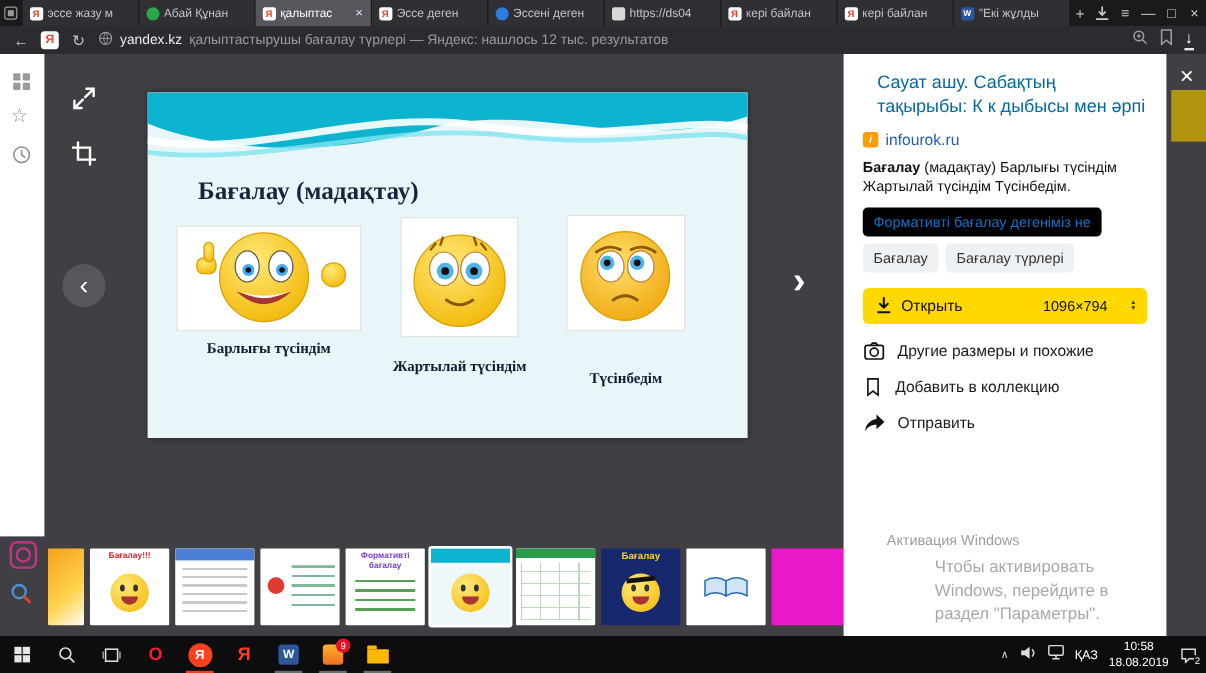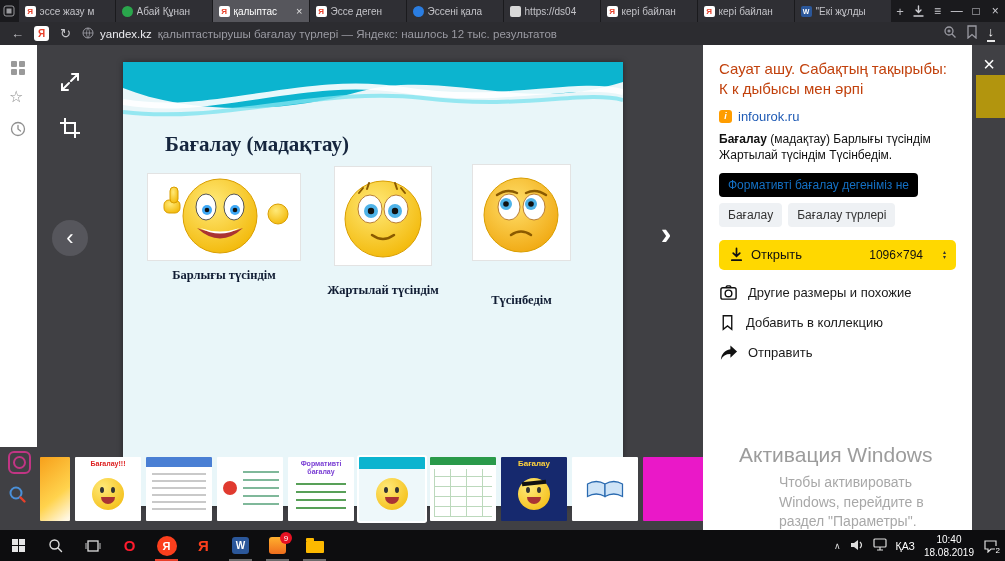--- a/index.html
+++ b/index.html
@@ -37,21 +37,21 @@
 
   .side-strip{position:absolute;left:0;top:0;width:37px;height:402px;background:#fff;}
   .grid-icon{position:absolute;left:11px;top:16px;width:14px;height:14px;display:grid;grid-template-columns:6px 6px;grid-template-rows:6px 6px;gap:2px;}
   .grid-icon i{background:#9a9a9a;border-radius:1px;}
   .strip-star{position:absolute;left:9px;top:42px;font-size:16px;color:#8f8f8f;}
   .strip-clock{position:absolute;left:10px;top:76px;}
   .side-bottom{position:absolute;left:8px;top:406px;display:flex;flex-direction:column;gap:11px;}
   .insta-icon{width:19px;height:19px;border:2px solid #c13584;border-radius:6px;position:relative;}
   .insta-icon::before{content:"";position:absolute;inset:3px;border:2px solid #c13584;border-radius:50%;}
 
-  .slide{position:absolute;left:123px;top:17px;width:500px;height:444px;background:#e9f6f9;box-shadow:0 0 6px rgba(0,0,0,.4);}
+  .slide{position:absolute;left:123px;top:32px;width:500px;height:288px;background:#e9f6f9;box-shadow:0 0 6px rgba(0,0,0,.4);}
   .slide-wave{position:absolute;top:0;left:0;}
   .slide-title{position:absolute;left:42px;top:70px;font-family:"Liberation Serif","DejaVu Serif",serif;font-weight:bold;font-size:21px;color:#16263e;}
   .img-box{position:absolute;background:#fff;box-shadow:0 0 0 1px #e3e3e3;}
   .box1{left:25px;top:112px;width:152px;height:86px;}
   .box2{left:212px;top:105px;width:96px;height:98px;}
   .box3{left:350px;top:103px;width:97px;height:95px;}
   .cap{position:absolute;font-family:"Liberation Serif","DejaVu Serif",serif;font-weight:bold;font-size:12.5px;color:#101c33;text-align:center;}
   .cap1{left:25px;top:206px;width:152px;}
   .cap2{left:195px;top:221px;width:130px;}
   .cap3{left:340px;top:231px;width:117px;text-align:center;}
@@ -83,35 +83,35 @@
   .t-table::before{content:"";position:absolute;top:0;left:0;right:0;height:8px;background:#2a9a4a;}
   .t-table::after{content:"";position:absolute;inset:12px 4px 4px 4px;background:repeating-linear-gradient(0deg,#bcd9bc 0 1px,transparent 1px 10px),repeating-linear-gradient(90deg,#bcd9bc 0 1px,transparent 1px 16px);}
   .t-darksmiley{background:#16296e;}
   .t-darksmiley .t-label{color:#ffd23e;font-size:8px;}
   .t-darksmiley .capbar{position:absolute;left:50%;top:24px;width:24px;height:4px;background:#111;transform:translateX(-50%) rotate(-6deg);z-index:2;}
   .t-book{display:flex;align-items:center;justify-content:center;}
   .t-magenta{background:#ea18c8;}
 
   
   .panel{position:absolute;left:703px;top:0;width:269px;height:485px;background:#fff;padding:14px 16px;box-sizing:border-box;}
-  .p-title{color:#c2410c;font-size:15px;line-height:1.35;cursor:pointer;}
+  .p-title{color:#0369a1;font-size:15px;line-height:1.35;cursor:pointer;margin-left:12px;}
   .p-src{margin-top:9px;display:flex;align-items:center;gap:6px;}
   .i-logo{width:13px;height:13px;border-radius:3px;background:#ff9d00;color:#fff;font-weight:bold;font-size:9px;font-style:italic;display:flex;align-items:center;justify-content:center;}
   .src-name{color:#1f5bb5;font-weight:normal;font-size:13px;}
   .p-desc{margin-top:7px;font-size:12px;color:#111;line-height:1.35;}
   .chips{margin-top:10px;display:flex;flex-wrap:wrap;gap:6px;}
   .chip{padding:5px 9px;border-radius:4px;font-size:12px;background:#eef1f4;color:#333;cursor:pointer;}
   .chip.primary{background:#000000;color:#1470c4;}
   .open-btn{margin-top:13px;height:30px;background:#ffd800;border-radius:5px;display:flex;align-items:center;padding:0 10px;gap:7px;font-size:13px;color:#111;cursor:pointer;}
   .size-wrap{margin-left:auto;display:flex;align-items:center;gap:20px;font-size:12px;}
   .size-arrows{display:flex;flex-direction:column;font-size:6px;line-height:5px;color:#333;}
   .p-action{display:flex;align-items:center;gap:10px;height:30px;font-size:13px;color:#1a1a1a;cursor:pointer;text-align:center;}
   .p-actions{margin-top:8px;}
   .watermark{position:absolute;left:36px;top:398px;color:#9c9c9c;}
-  .wm-title{font-size:21px;}
+  .wm-title{font-size:12px;}
   .wm-text{font-size:14px;margin-top:6px;line-height:1.4;color:#a8a8a8;margin-left:40px;}
 
   .overlay-close{position:absolute;left:977px;top:8px;color:#fff;font-size:20px;width:24px;text-align:center;cursor:pointer;}
   .yellow-frag{position:absolute;left:976px;top:30px;width:29px;height:43px;background:#b2950e;}
 
   
   .taskbar{position:absolute;left:0;top:530px;width:1005px;height:31px;background:#0d0d0f;display:flex;align-items:center;}
   .tb-app{width:37px;height:31px;display:flex;align-items:center;justify-content:center;position:relative;}
   .tb-app.ul::after{content:"";position:absolute;bottom:0;left:7px;right:7px;height:2px;background:#6b6b6b;}
   .tb-app.ul-red::after{content:"";position:absolute;bottom:0;left:7px;right:7px;height:2px;background:#e8402a;}
@@ -157,21 +157,21 @@
       <span class="fav fav-ya">Я</span>
       <span class="tab-label">қалыптас</span>
       <span class="tab-x">×</span>
     </div>
     <div class="tab">
       <span class="fav fav-ya">Я</span>
       <span class="tab-label">Эссе деген</span>
     </div>
     <div class="tab">
       <span class="fav fav-blue"></span>
-      <span class="tab-label">Эссені қала</span>
+      <span class="tab-label">Эссені деген</span>
     </div>
     <div class="tab">
       <span class="fav fav-doc"></span>
       <span class="tab-label">https://ds04</span>
     </div>
     <div class="tab">
       <span class="fav fav-ya">Я</span>
       <span class="tab-label">кері байлан</span>
     </div>
     <div class="tab">
@@ -485,21 +485,21 @@
           </svg>
       </span>
       <span>
         <svg width="14" height="13" viewBox="0 0 14 13">
             <rect x="1" y="1" width="12" height="8" rx="1" fill="none" stroke="#ddd" stroke-width="1.2"></rect>
             <path d="M4 12h6M7 9v3" stroke="#ddd" stroke-width="1.2"></path>
           </svg>
       </span>
       <span class="lang">ҚАЗ</span>
       <span class="clockbox">
-        <div>10:40</div>
+        <div>10:58</div>
         <div>18.08.2019</div>
       </span>
       <span class="notif">
         <svg width="15" height="14" viewBox="0 0 15 14">
             <path d="M2 2h11v8H8l-3 3v-3H2z" fill="none" stroke="#ddd" stroke-width="1.2"></path>
           </svg>
         <span class="badge2">2</span>
       </span>
     </div>
   </div>

